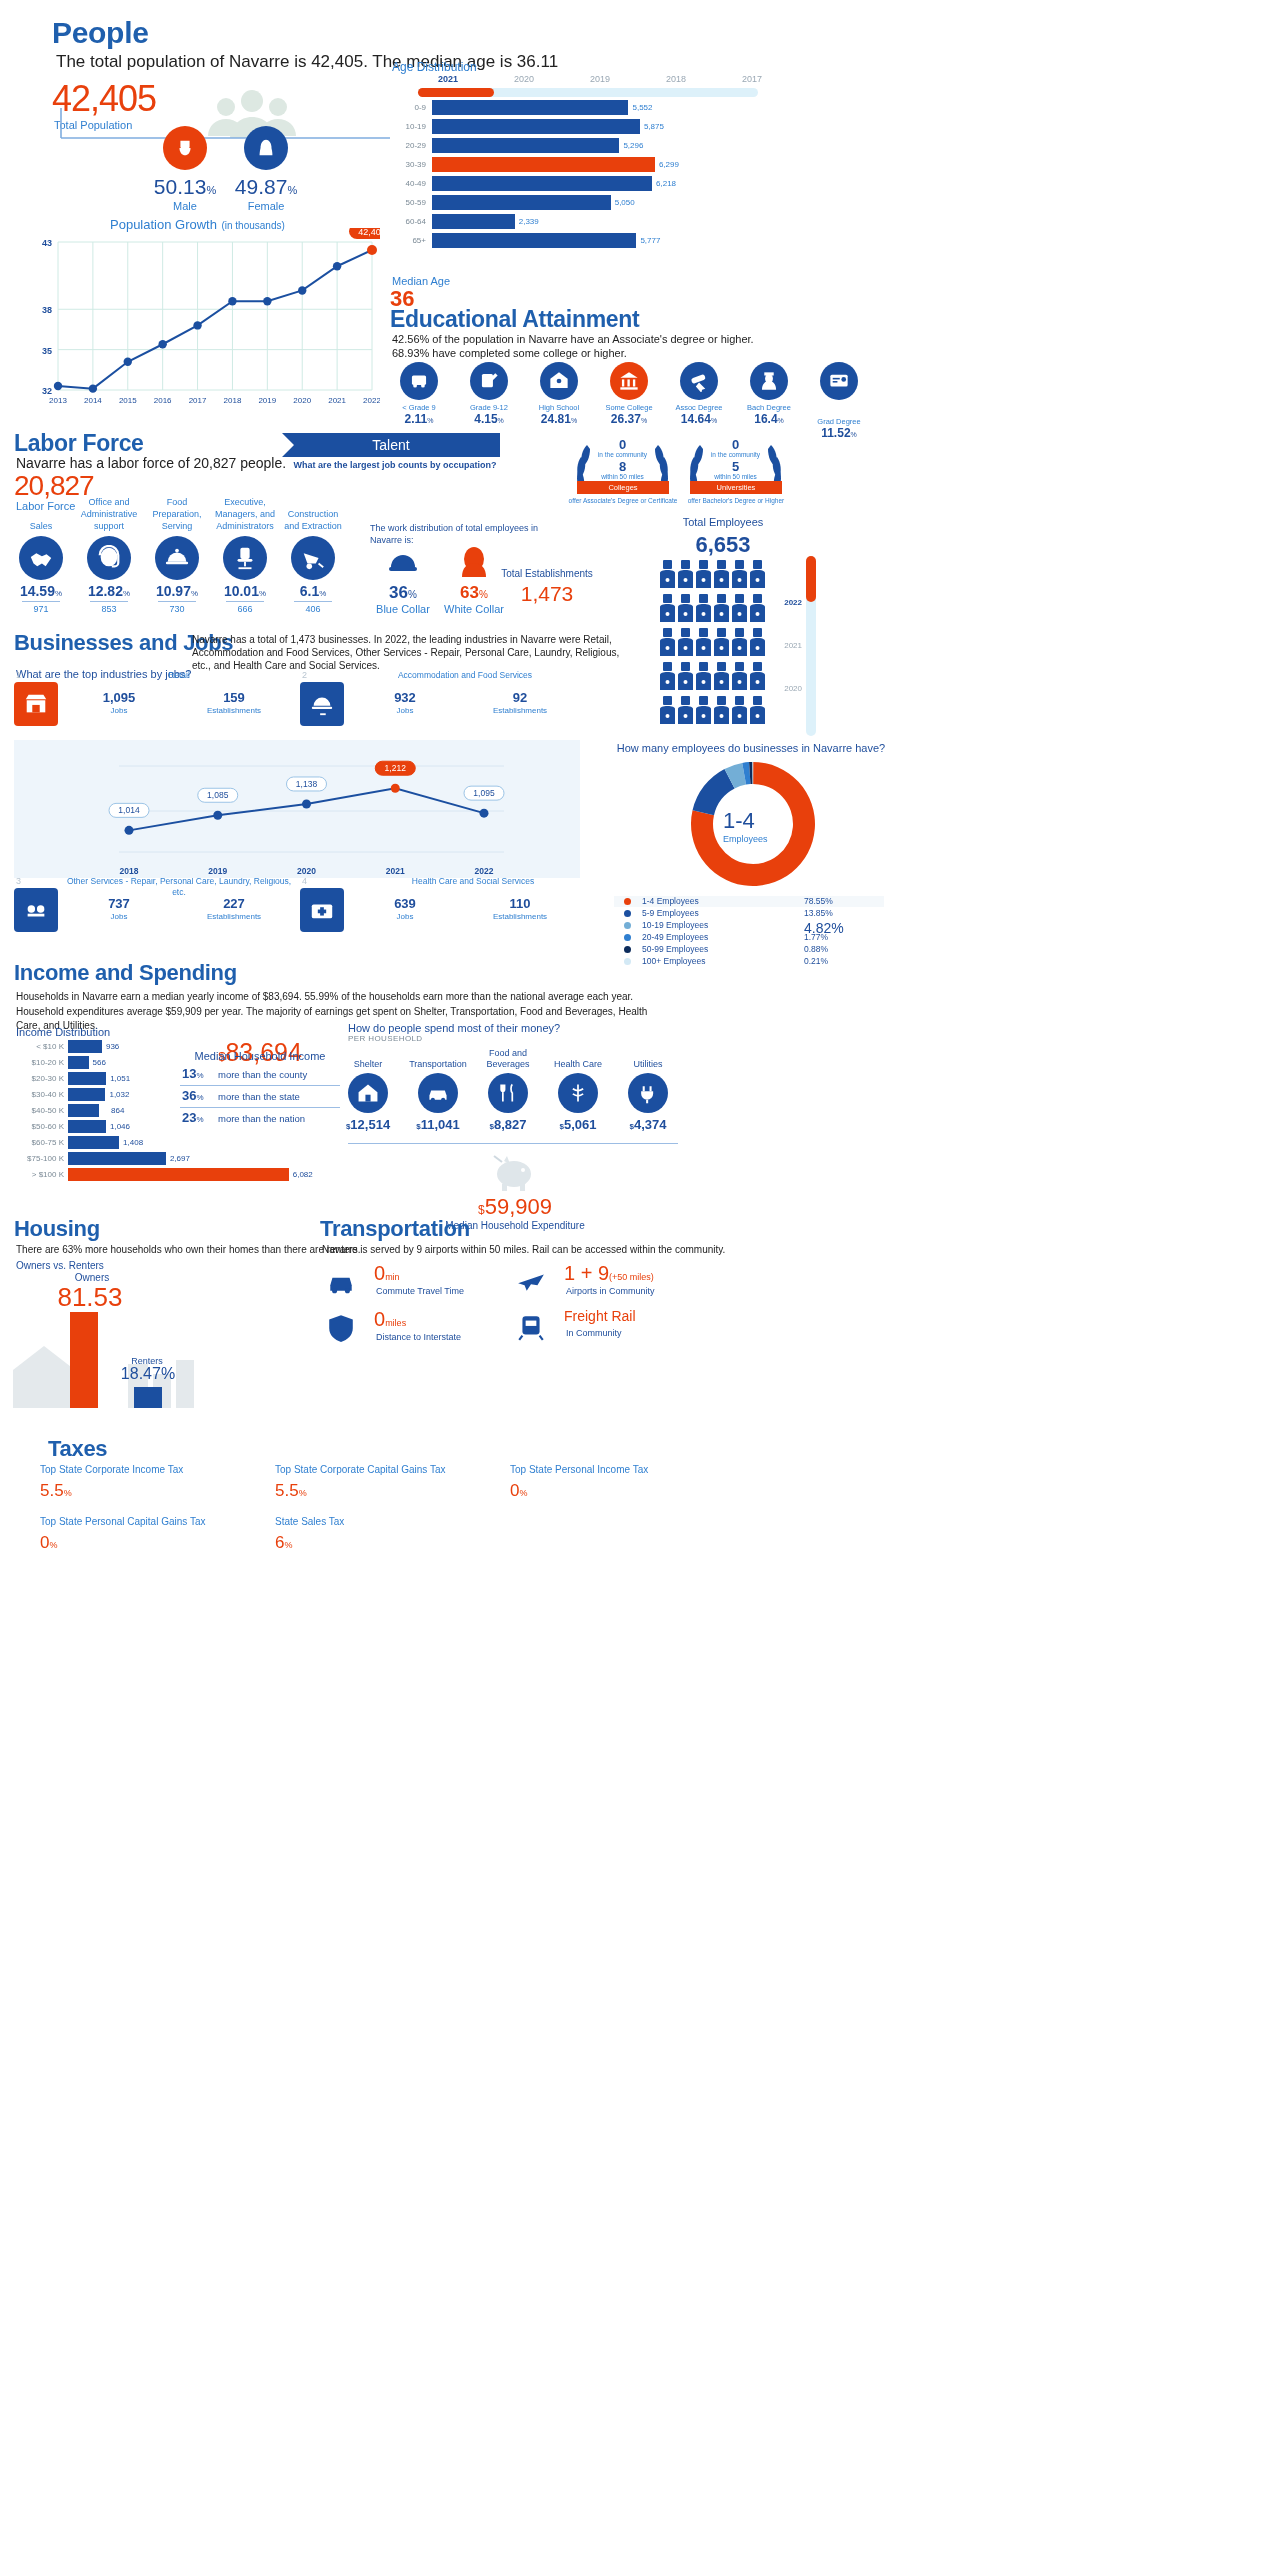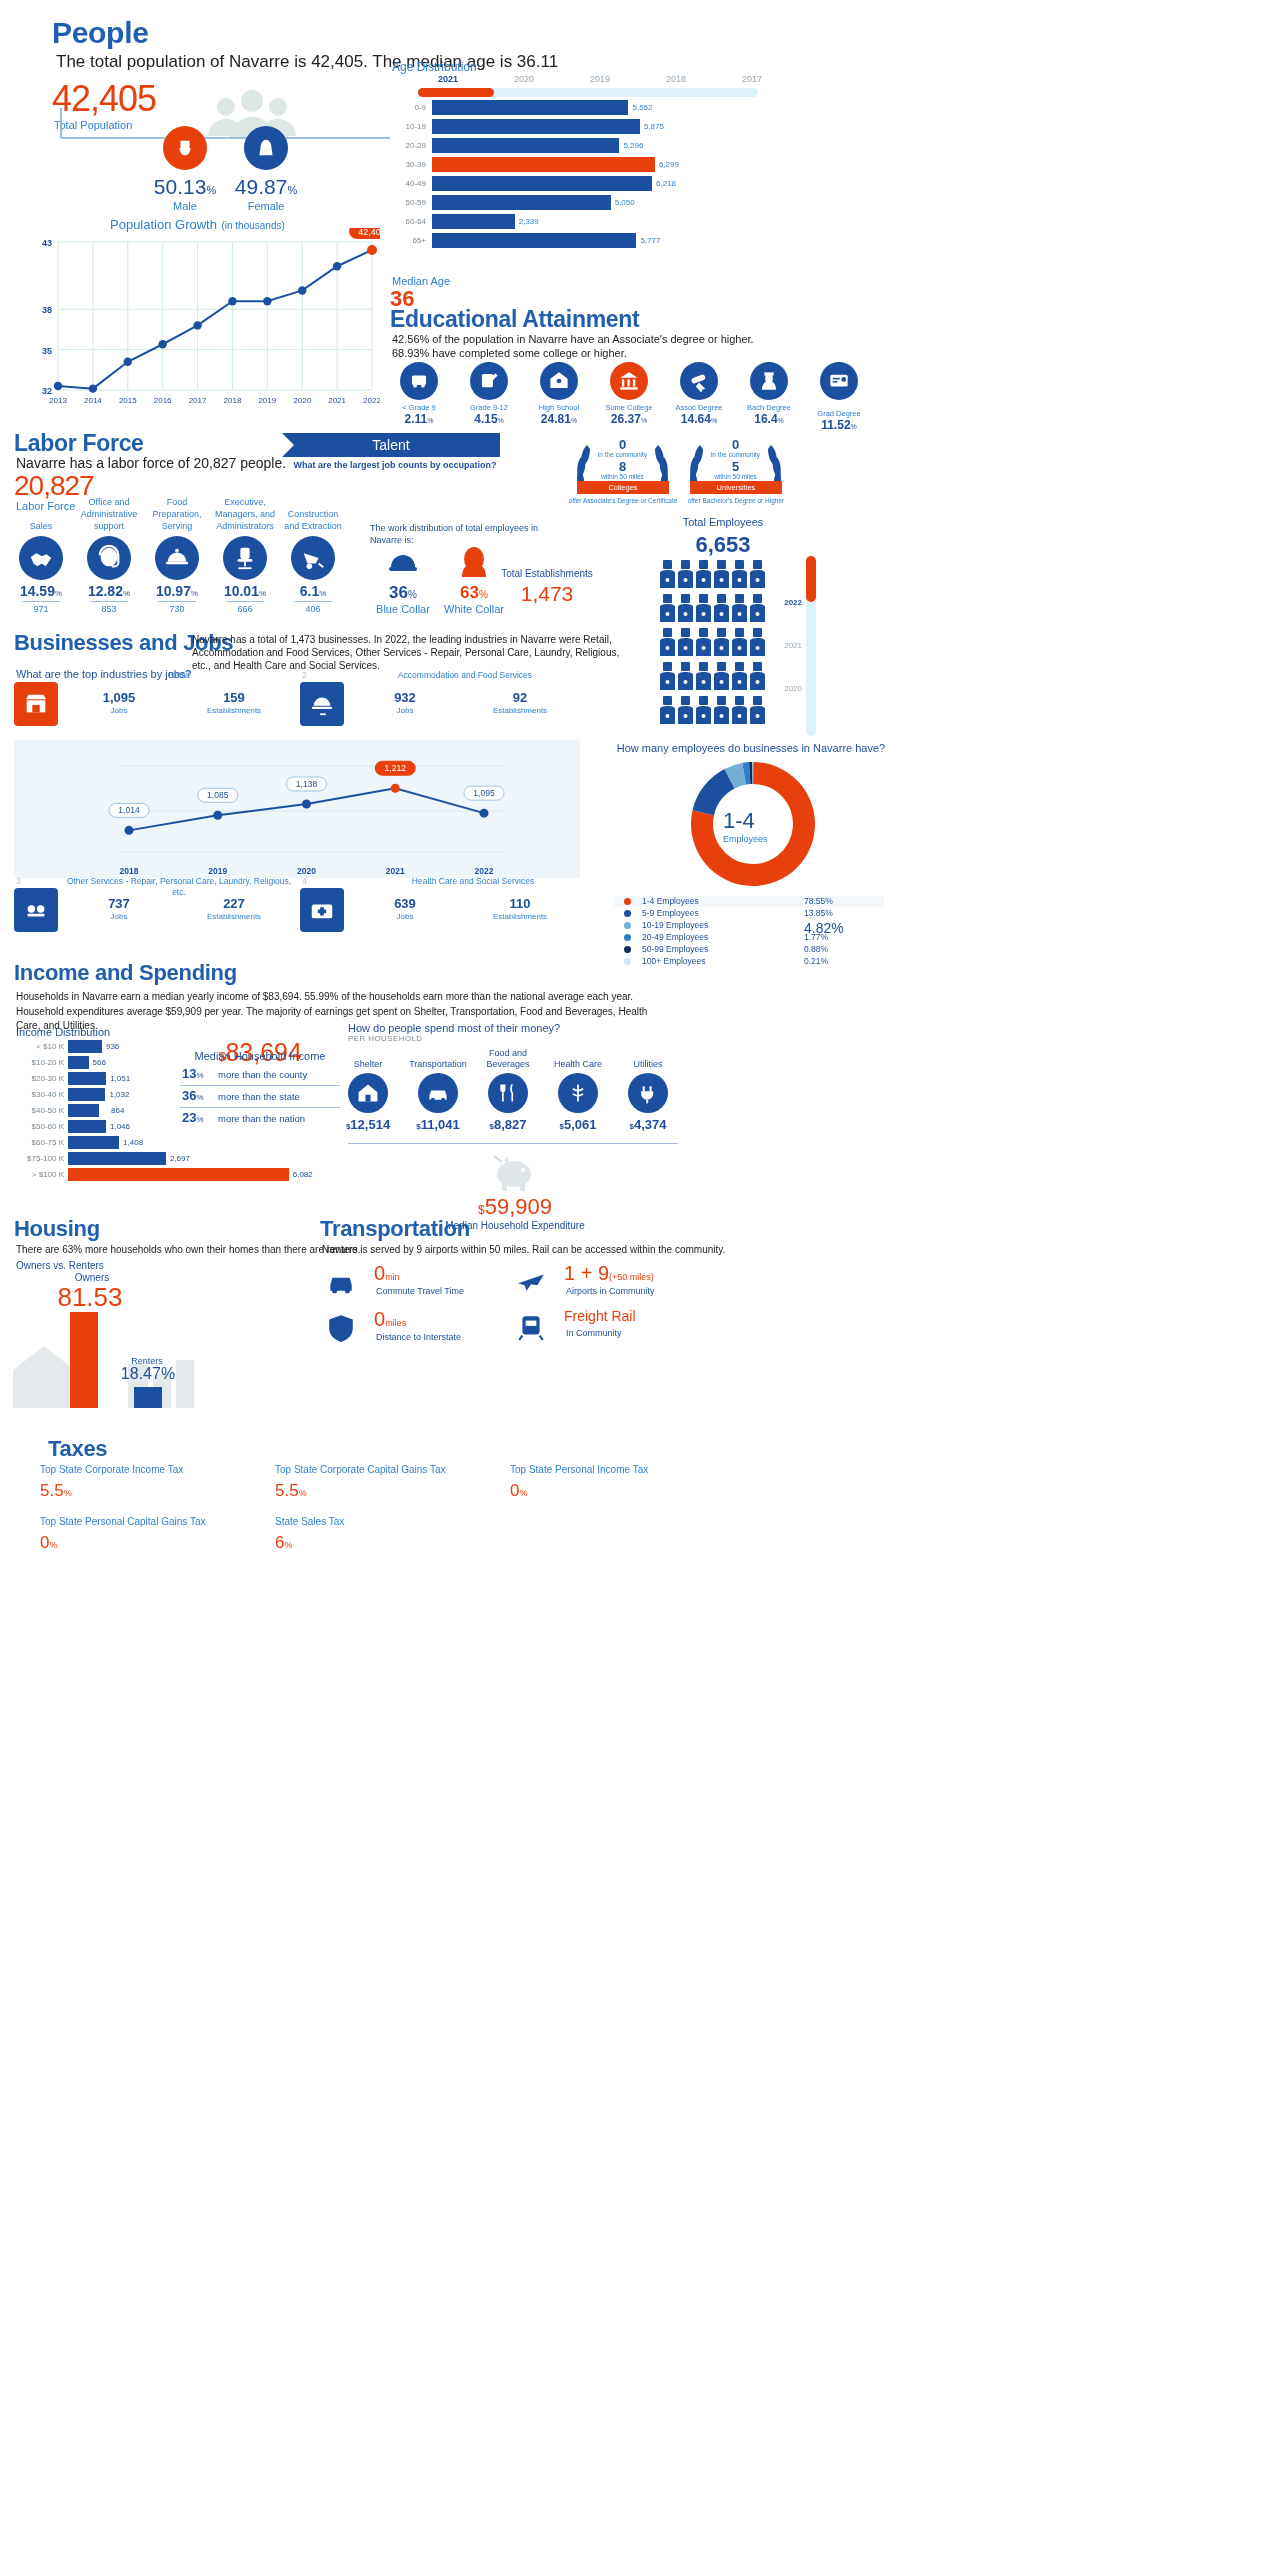--- a/index.html
+++ b/index.html
@@ -263,21 +263,21 @@
     </div>
     <div style="position:absolute;left:420px;top:0;width:62px;text-align:center;">
       <div class="circ" style="width:38px;height:38px;margin:0 auto;background:#1b4fa0;">
         <svg width="22" height="22" viewBox="0 0 28 28">
           <rect x="3" y="6" width="22" height="15" rx="2" fill="#fff"></rect>
           <rect x="6" y="10" width="9" height="2" fill="#1b4fa0"></rect>
           <rect x="6" y="14" width="6" height="2" fill="#1b4fa0"></rect>
           <circle cx="20" cy="12" r="3" fill="#1b4fa0"></circle>
         </svg>
       </div>
-      <div style="color:#2f7fd0;font-size:7.5px;margin-top:9px;">Grad Degree</div>
+      <div style="color:#2f7fd0;font-size:7.5px;margin-top:17px;">Grad Degree</div>
       <div style="color:#1f4e9c;font-size:12px;font-weight:bold;">11.52<span style="font-size:7px;font-weight:normal;">%</span></div>
     </div>
   </div>
 
 <div class="abs" id="laurel-colleges" style="left:565px;top:435px;width:115px;height:85px;">
   <svg width="115" height="62" viewBox="0 0 115 62">
     <g fill="#1b4fa0">
       <path d="M22 10c-5 5-7 13-5 22 5-3 8-10 8-18z"></path>
         <path d="M16 22c-4 6-5 14-2 22 5-4 7-11 6-19z"></path>
       <path d="M13 36c-2 7-1 14 3 20 4-5 4-12 1-18z"></path>

